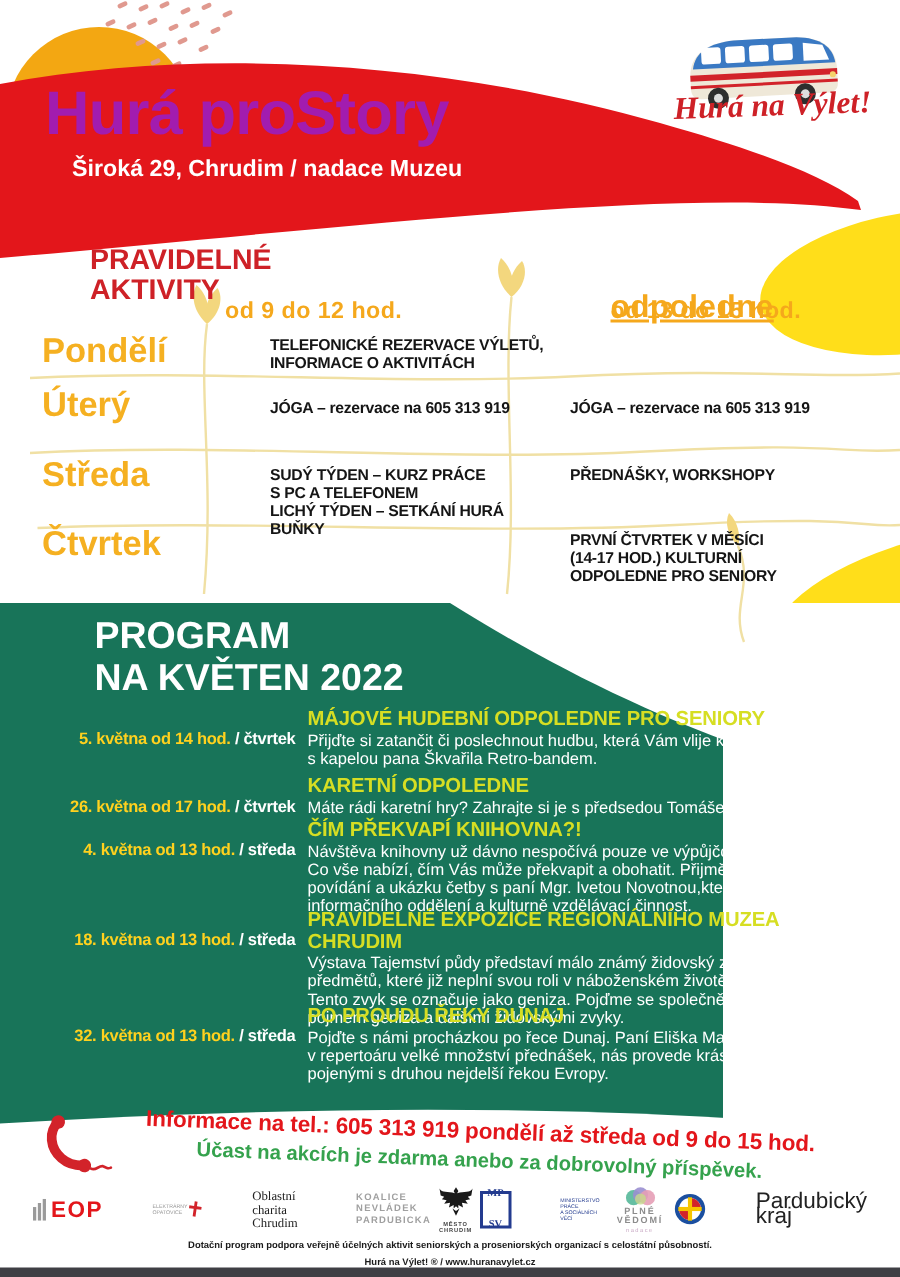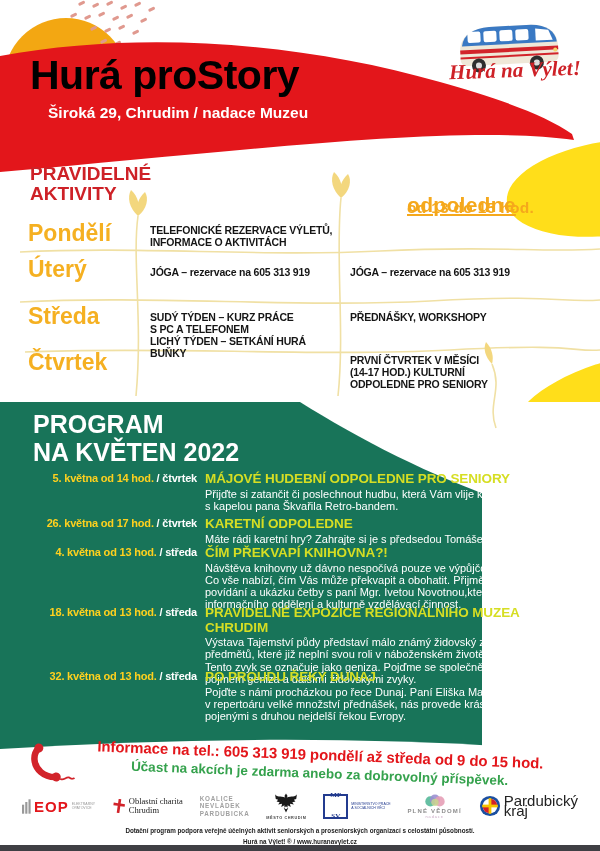--- a/index.html
+++ b/index.html
@@ -1,23 +1,23 @@
 <!DOCTYPE html>
 <html><head>
 <meta charset="utf-8">
 <style>
   html,body{margin:0;padding:0;background:#e8e8e8;}
   .poster{position:relative;width:600px;height:851px;background:#ffffff;overflow:hidden;
     font-family:"Liberation Sans",sans-serif;}
   .abs{position:absolute;}
   svg{display:block;}
-  .pre{white-space:pre-line;}
-
-  
-  .main-title{left:30px;top:52px;font-size:41px;font-weight:700;letter-spacing:-0.5px;color:#000000;z-index:4;}
+  .pre{white-space:pre-line;margin-left:30px;}
+
+  
+  .main-title{left:30px;top:52px;font-size:41px;font-weight:700;letter-spacing:-0.5px;color:#a21caf;z-index:4;}
   .address{left:48px;top:104px;font-size:15.5px;font-weight:700;color:#fff;z-index:4;}
   .brand-text{left:432px;top:58px;width:166px;text-align:center;z-index:4;
     font-family:"Liberation Serif",serif;font-style:italic;font-weight:700;font-size:21px;color:#CE2127;
     transform:rotate(-2deg);}
   .bus{left:452px;top:20px;z-index:4;}
 
   
   .sched-heading{left:30px;top:164px;font-size:19px;line-height:20px;font-weight:800;color:#CE2127;z-index:5;}
   .col-label{font-size:21px;font-weight:800;color:#F5A81C;z-index:5;letter-spacing:0.3px;}
   .col-hours{font-size:15.5px;font-weight:800;color:#F5A81C;z-index:5;letter-spacing:0.3px;}
@@ -25,21 +25,21 @@
   .cell{font-size:10.5px;line-height:12px;font-weight:800;color:#151515;letter-spacing:-0.2px;z-index:5;}
   .cell.m{left:150px;width:192px;}
   .cell.a{left:350px;width:220px;}
 
   
   .green{left:0;top:402px;width:482px;height:390px;background:#187459;z-index:2;}
   .green .cut-top{position:absolute;top:0;left:0;}
   .green .cut-bottom{position:absolute;bottom:0;left:0;}
   .prog-heading{left:33px;top:8px;font-size:25px;line-height:28px;font-weight:800;color:#fff;}
   .event{position:absolute;left:0;width:600px;}
-  .ev-date{position:absolute;left:10px;width:187px;text-align:right;font-size:11px;font-weight:800;letter-spacing:-0.2px;line-height:13px;}
+  .ev-date{position:absolute;left:10px;width:187px;text-align:right;font-size:11px;font-weight:800;letter-spacing:-0.2px;line-height:13px;margin-top:15px;}
   .ev-date .d{color:#FFD11E;}
   .ev-date .w{color:#ffffff;}
   .ev-body{position:absolute;left:205px;width:374px;}
   .ev-title{font-size:13.5px;font-weight:800;color:#D6DE23;letter-spacing:-0.1px;line-height:14.5px;}
   .ev-desc{font-size:11px;line-height:12.3px;color:#ffffff;margin-top:1px;}
 
   
   .contact{left:58px;top:746px;width:524px;text-align:center;transform:rotate(2.2deg);z-index:6;}
   .contact .l1{font-size:15px;font-weight:800;color:#E3161B;letter-spacing:-0.1px;}
   .contact .l2{font-size:13.5px;font-weight:800;color:#35A24D;margin-top:3px;}
@@ -114,20 +114,21 @@
     <circle cx="26" cy="44" r="7" fill="#2E2E2E"></circle>
       <circle cx="26" cy="44" r="3" fill="#ddd"></circle>
     <circle cx="84" cy="44" r="7" fill="#2E2E2E"></circle>
       <circle cx="84" cy="44" r="3" fill="#ddd"></circle>
     <circle cx="103" cy="32" r="2" fill="#F5D36B"></circle>
   </svg>
   <div class="abs brand-text">Hurá na Výlet!</div>
 
   <div class="abs sched-heading pre">PRAVIDELNÉ
 AKTIVITY</div>
+  <div class="abs col-hours" style="left:150px;top:199px;">od 9 do 12 hod.</div>
   <div class="abs col-label" style="left:407px;top:193px;text-decoration:underline;">odpoledne</div>
   <div class="abs col-hours" style="left:407px;top:199px;">od 13 do 15 hod.</div>
 
   <div class="abs day-label" style="top:220px;text-align:right;">Pondělí</div>
   <div class="abs cell m pre" style="top:224px;">TELEFONICKÉ REZERVACE VÝLETŮ,
 INFORMACE O AKTIVITÁCH</div>
   <div class="abs day-label" style="top:256px;">Úterý</div>
   <div class="abs cell m pre" style="top:266px;">JÓGA – rezervace na 605 313 919</div>
   <div class="abs cell a pre" style="top:266px;">JÓGA – rezervace na 605 313 919</div>
   <div class="abs day-label" style="top:303px;">Středa</div>

